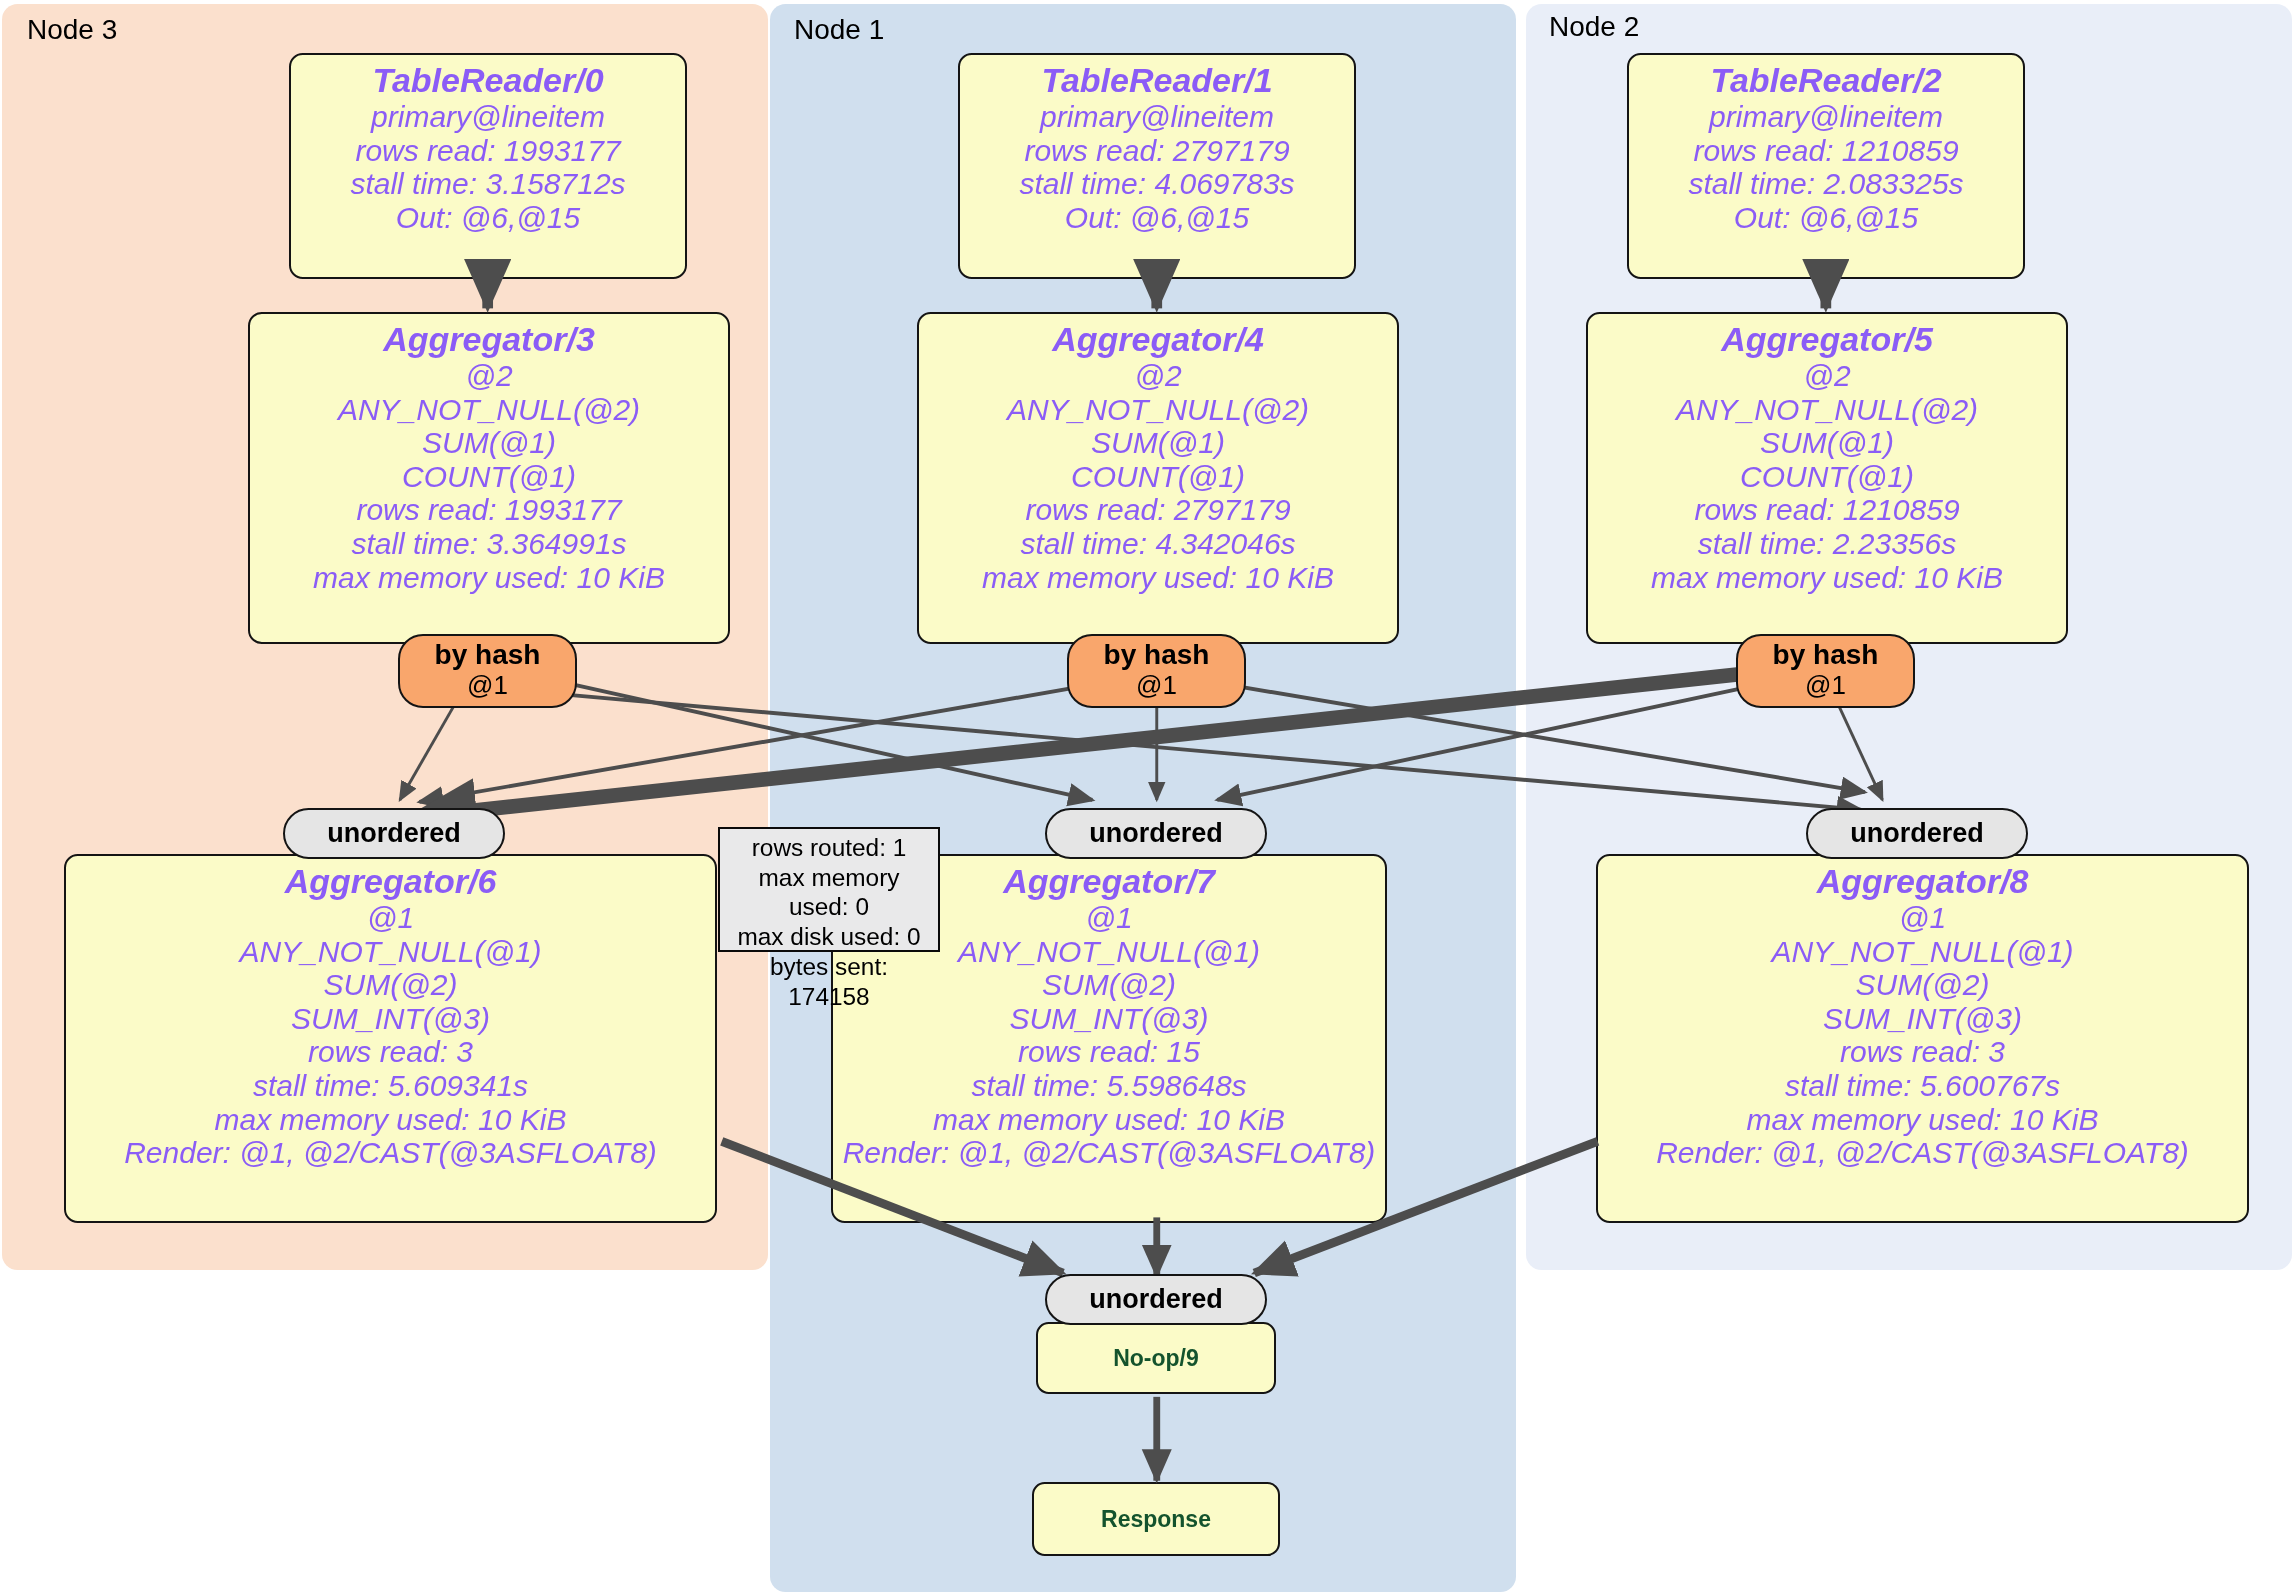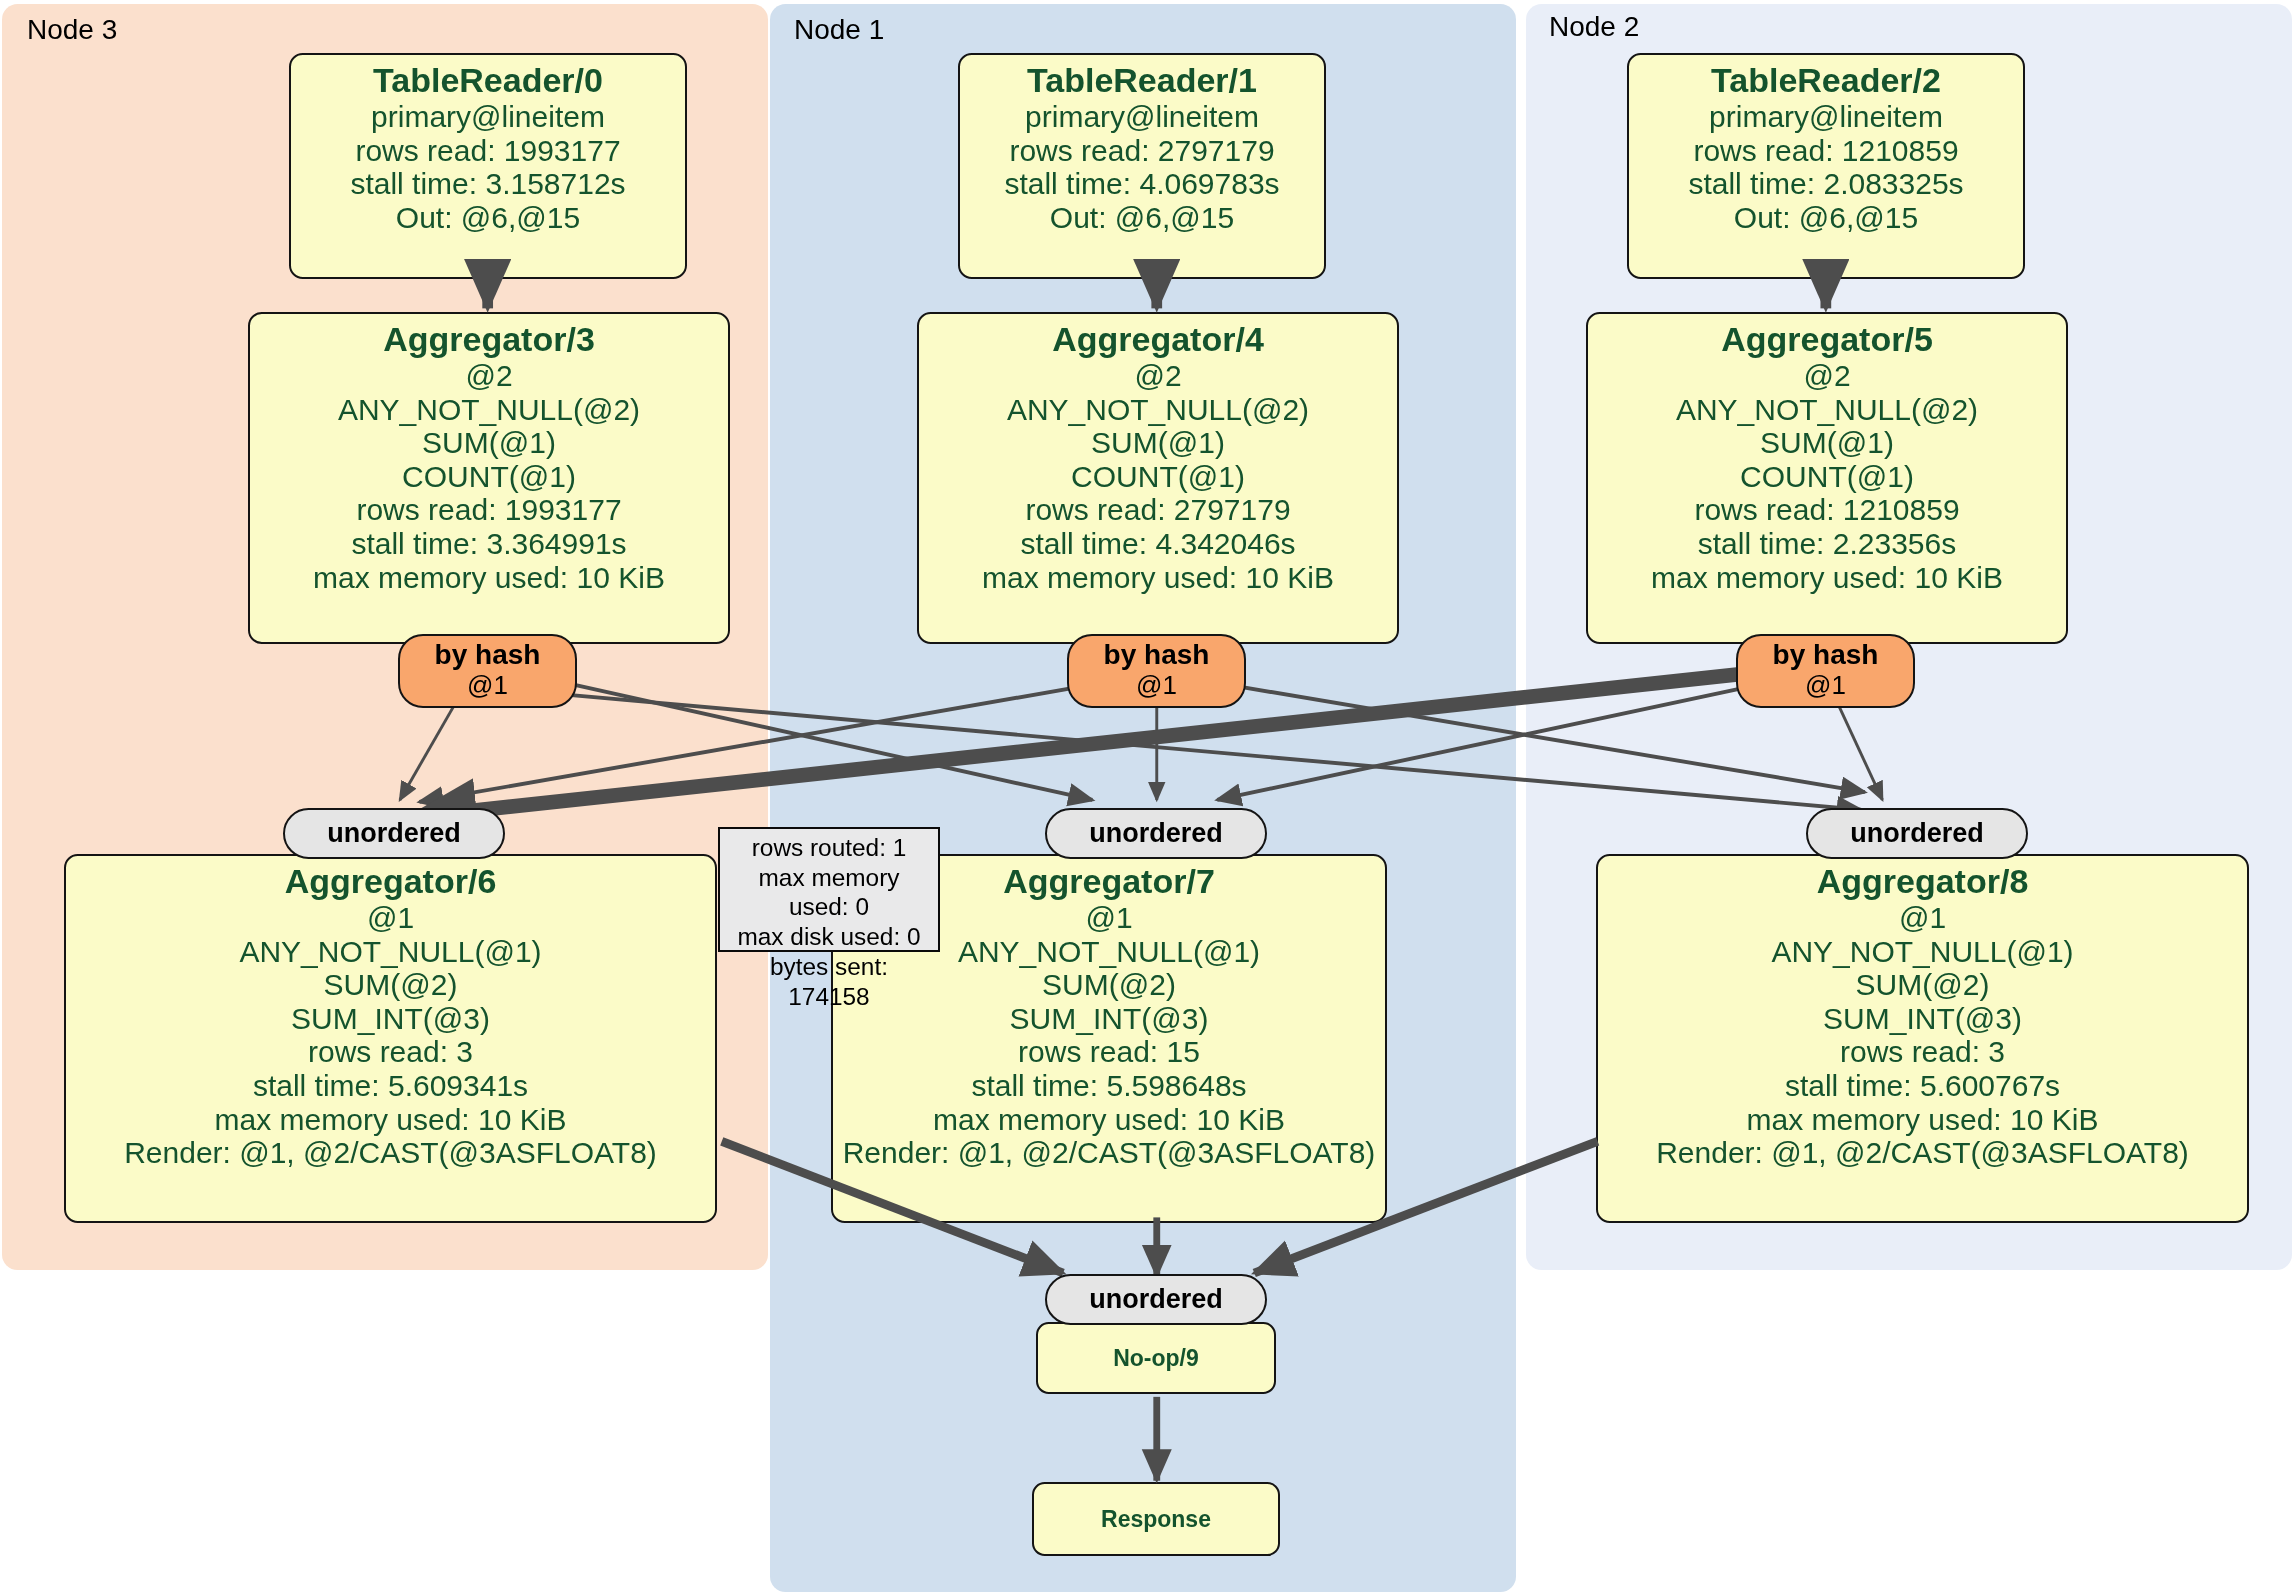--- a/index.html
+++ b/index.html
@@ -33,23 +33,24 @@
   }
 
   
   .gnode {
     position: absolute;
     box-sizing: border-box;
     background: #fbfbc8;
     border: 2.9px solid #141414;
     border-radius: 13.7px;
     text-align: center;
-    color: #14532d;
+    color: #8b5cf6;
     line-height: 1.12;
     padding-top: 5.9px;
+    font-style: italic;
   }
   .gnode .ttl {
     font-weight: bold;
     font-size: 34px;
     display: block;
     margin-bottom: 1px;
   }
   .gnode .ln {
     display: block;
     font-size: 30px;
@@ -211,21 +212,21 @@
   </svg>
 
   <div class="gnode" style="left:289px; top:53px; width:398px; height:226px;">
     <span class="ttl">TableReader/0</span>
     <span class="ln">primary@lineitem</span>
     <span class="ln">rows read: 1993177</span>
     <span class="ln">stall time: 3.158712s</span>
     <span class="ln">Out: @6,@15</span>
   </div>
 
-  <div class="gnode" style="left:958px; top:53px; width:368px; height:226px;">
+  <div class="gnode" style="left:958px; top:53px; width:398px; height:226px;">
     <span class="ttl">TableReader/1</span>
     <span class="ln">primary@lineitem</span>
     <span class="ln">rows read: 2797179</span>
     <span class="ln">stall time: 4.069783s</span>
     <span class="ln">Out: @6,@15</span>
   </div>
 
   <div class="gnode" style="left:1627px; top:53px; width:398px; height:226px;">
     <span class="ttl">TableReader/2</span>
     <span class="ln">primary@lineitem</span>

